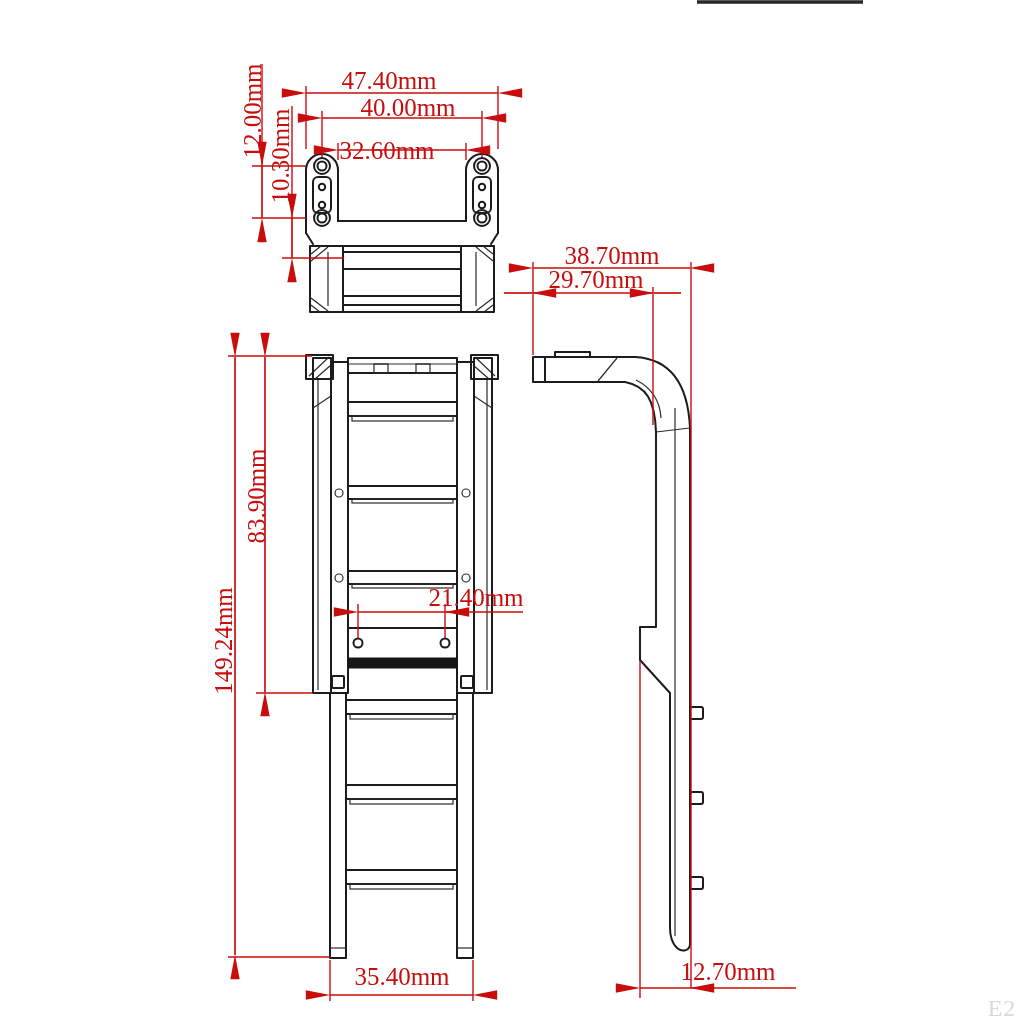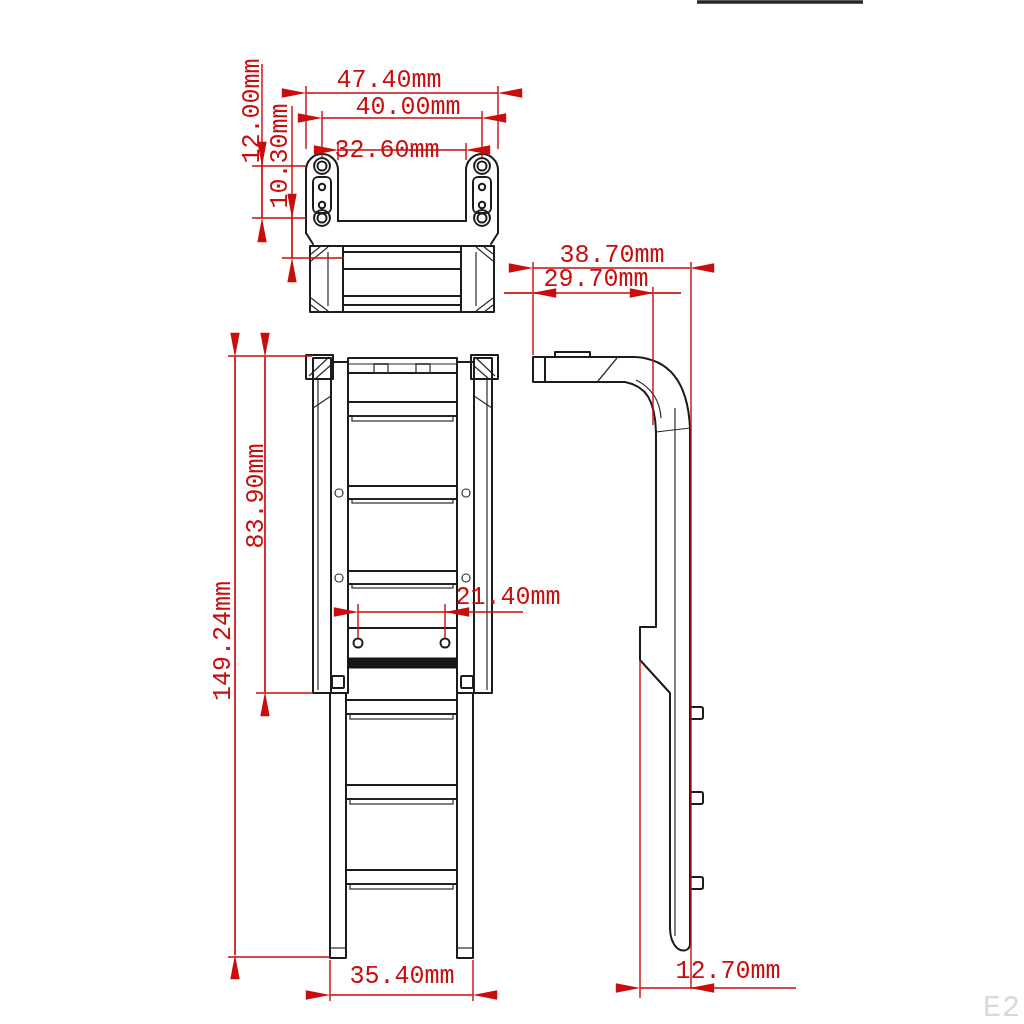--- a/index.html
+++ b/index.html
@@ -1,23 +1,23 @@
 <!DOCTYPE html>
 <html><head>
 <meta charset="utf-8">
 <style>
   html,body{margin:0;padding:0;background:#ffffff;}
   .stage{position:relative;width:1024px;height:1024px;background:#ffffff;overflow:hidden;
-         font-family:Liberation Mono, monospace;}
+         font-family:Liberation Serif, serif;}
   .stage svg{position:absolute;left:0;top:0;}
   .labels{position:absolute;left:0;top:0;width:100%;height:100%;}
   .hlabel,.vlabel,.wm{position:absolute;white-space:nowrap;color:#c90d0d;
         font-size:25px;line-height:1;transform:translate(-50%,-50%);}
   .vlabel{transform:translate(-50%,-50%) rotate(-90deg);}
-  .wm{color:#d9d9d9;font-size:30px;letter-spacing:1px;}
+  .wm{color:#d9d9d9;font-size:24px;letter-spacing:1px;}
   
   .blk{stroke:#1c1c1c;stroke-width:2;fill:none;stroke-linejoin:round;stroke-linecap:round;}
   .blk-thin{stroke:#2a2a2a;stroke-width:1.2;fill:none;}
   .blk-fill{fill:#161616;stroke:#161616;}
   .dim{stroke:#c90d0d;stroke-width:1.7;fill:none;}
   .ext{stroke:#c90d0d;stroke-width:1.4;fill:none;}
 </style>
 </head>
 <body>
 
@@ -206,19 +206,19 @@
 <div class="labels">
   <span class="hlabel" style="left:389px;top:80px">47.40mm</span>
   <span class="hlabel" style="left:408px;top:107px">40.00mm</span>
   <span class="hlabel" style="left:387px;top:150px">32.60mm</span>
   <span class="vlabel" style="left:252px;top:111px">12.00mm</span>
   <span class="vlabel" style="left:280px;top:156px">10.30mm</span>
   <span class="hlabel" style="left:612px;top:255px">38.70mm</span>
   <span class="hlabel" style="left:596px;top:279px">29.70mm</span>
   <span class="vlabel" style="left:223px;top:641px">149.24mm</span>
   <span class="vlabel" style="left:256px;top:496px">83.90mm</span>
-  <span class="hlabel" style="left:508px;top:597px">21.40mm</span>
+  <span class="hlabel" style="left:476px;top:597px">21.40mm</span>
   <span class="hlabel" style="left:402px;top:976px">35.40mm</span>
   <span class="hlabel" style="left:728px;top:971px">12.70mm</span>
   <span class="wm" style="left:1002px;top:1008px">E2</span>
 </div>
 
 </div>
 
 </body></html>

